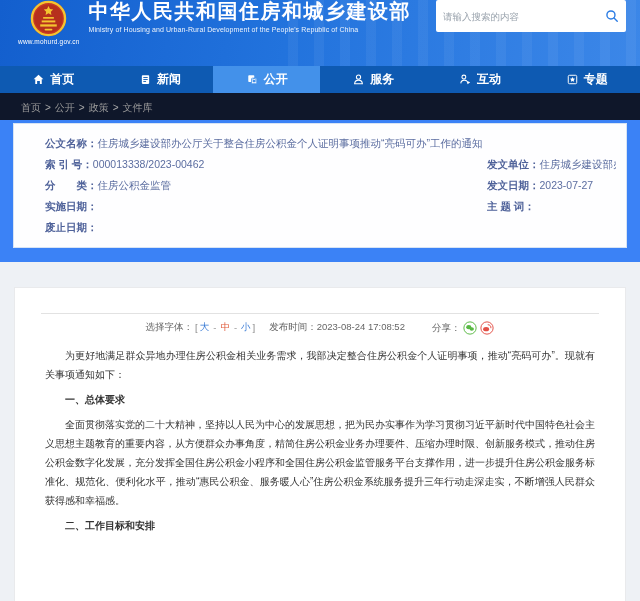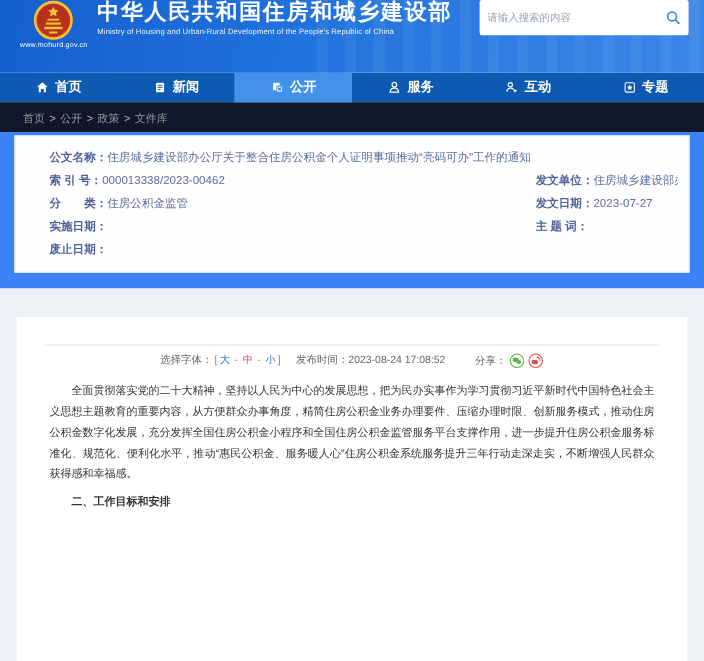--- a/index.html
+++ b/index.html
@@ -246,18 +246,20 @@
         <span class="share-icon">
           <svg viewBox="0 0 16 16">
               <circle cx="8" cy="8" r="7" fill="#fff" stroke="#e34f46" stroke-width="1.1"></circle>
               <ellipse cx="7" cy="9.3" rx="3.4" ry="2.4" fill="#e34f46"></ellipse>
               <path d="M9.3 4.2c2.1.1 3.5 1.7 3.2 3.6" fill="none" stroke="#e34f46" stroke-width="1.1" stroke-linecap="round"></path>
             </svg>
         </span>
       </div>
     </div>
     <div class="doc-body">
+      <p class="indent">为更好地满足群众异地办理住房公积金相关业务需求，我部决定整合住房公积金个人证明事项，推动“亮码可办”。现就有关事项通知如下：</p>
+      <p class="indent para-heading">一、总体要求</p>
       <p class="indent">全面贯彻落实党的二十大精神，坚持以人民为中心的发展思想，把为民办实事作为学习贯彻习近平新时代中国特色社会主义思想主题教育的重要内容，从方便群众办事角度，精简住房公积金业务办理要件、压缩办理时限、创新服务模式，推动住房公积金数字化发展，充分发挥全国住房公积金小程序和全国住房公积金监管服务平台支撑作用，进一步提升住房公积金服务标准化、规范化、便利化水平，推动“惠民公积金、服务暖人心”住房公积金系统服务提升三年行动走深走实，不断增强人民群众获得感和幸福感。</p>
       <p class="indent para-heading">二、工作目标和安排</p>
 
     </div>
   </div>
 </div>
 
 </body></html>

